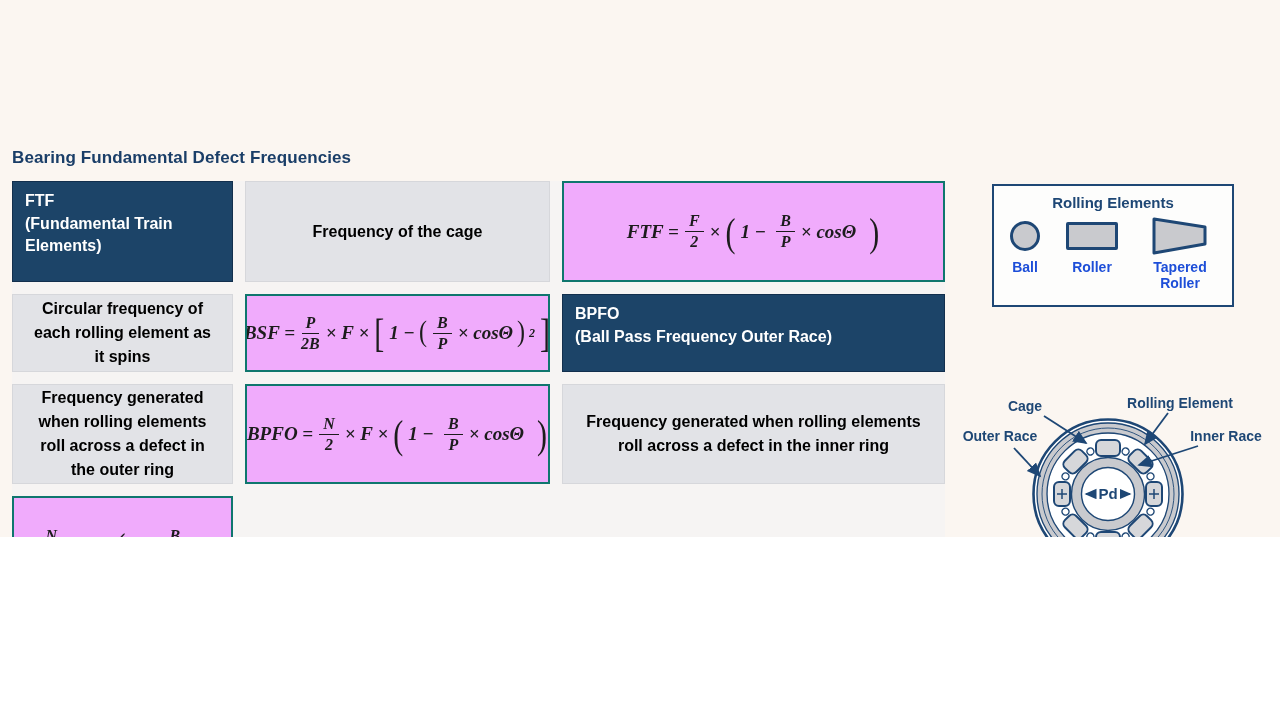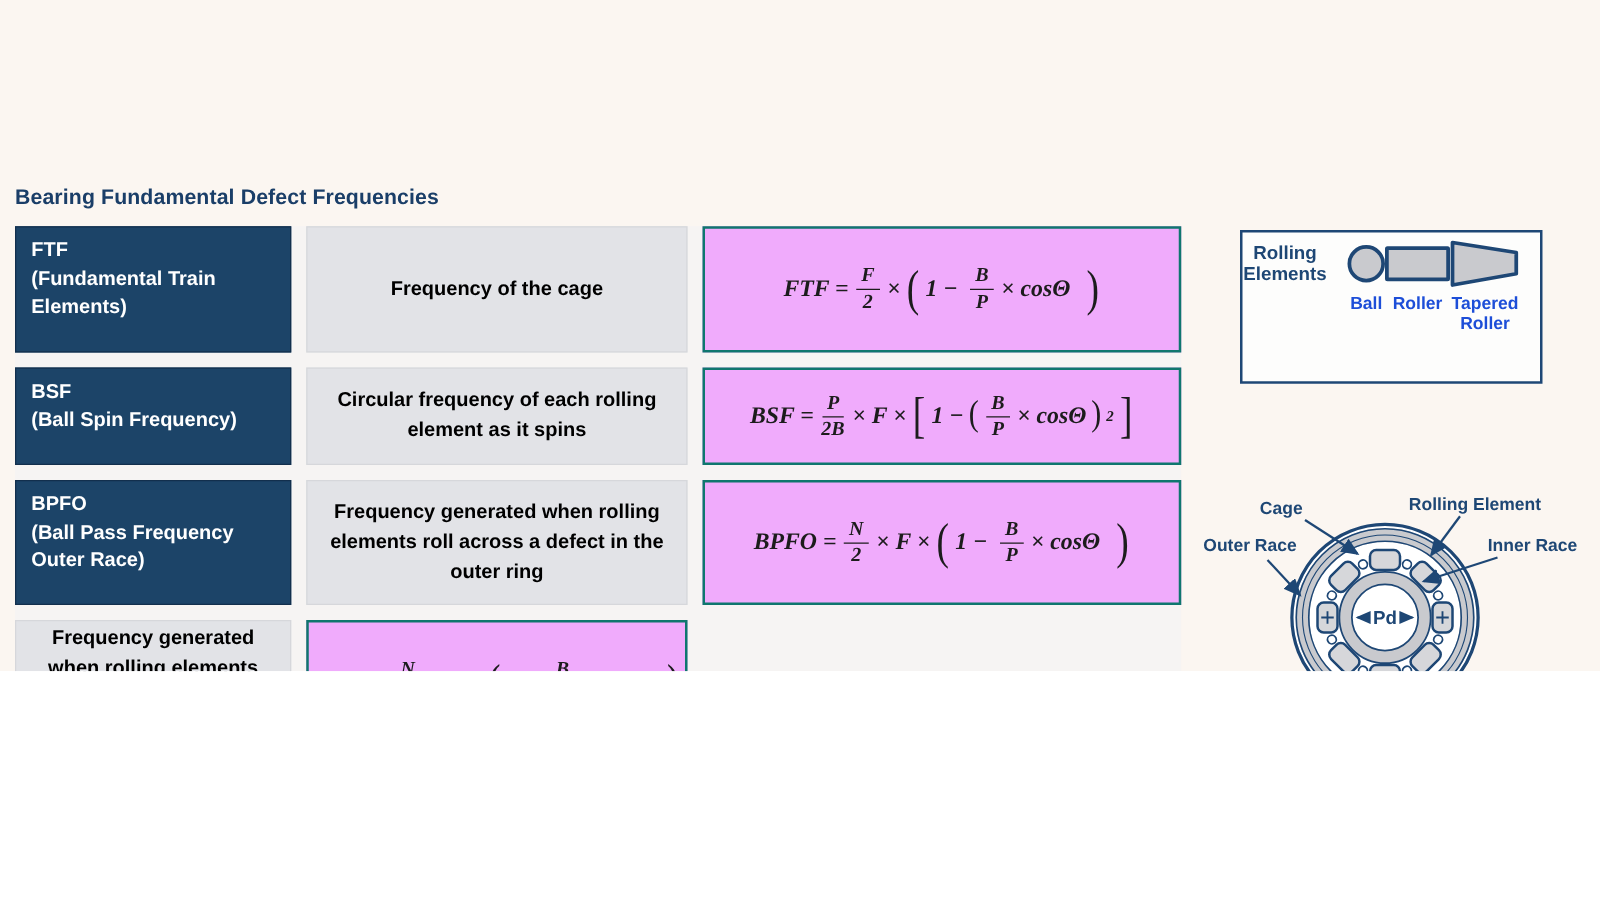--- a/index.html
+++ b/index.html
@@ -57,21 +57,21 @@
   }
   .bigg {
     display:inline-block; font-style:normal; font-weight:400;
     font-size:24px; line-height:0.9; transform:scaleY(1.2);
   }
   .formula sup { font-size:12px; font-style:italic; vertical-align:11px; line-height:0; }
   
   .legend {
     position:absolute; left:992px; top:184px; width:242px; height:123px;
     background:#fdfdfc; border:2px solid #1e4775;
-    display:flex; flex-direction:row; align-items:stretch;
+    display:flex; flex-direction:column; align-items:stretch;
   }
   .legend-title {
     text-align:center; margin-top:8px;
     font-size:15px; font-weight:bold; color:#1e4775;
   }
   .legend-items {
     display:flex; justify-content:space-between;
     padding:6px 16px 0 16px;
   }
   .legend-item { display:flex; flex-direction:column; align-items:center; }
@@ -121,21 +121,20 @@
             <span class="num">B</span>
             <span class="den">P</span>
           </span>
         <span>× cosΘ</span>
         <span class="bigg"></span>
         <sup></sup>
         <span class="big">)</span>
       </span>
     </div>
 
-    <div class="cell cell-name"><span>BSF</span><br><span>(Ball Spin Frequency)</span></div>
     <div class="cell cell-desc">
         <span>Circular frequency of each rolling element as it spins</span>
       </div>
     <div class="cell cell-formula">
       <span class="formula">
         <span>BSF =</span>
         <span class="frac">
             <span class="num">P</span>
             <span class="den">2B</span>
           </span>

